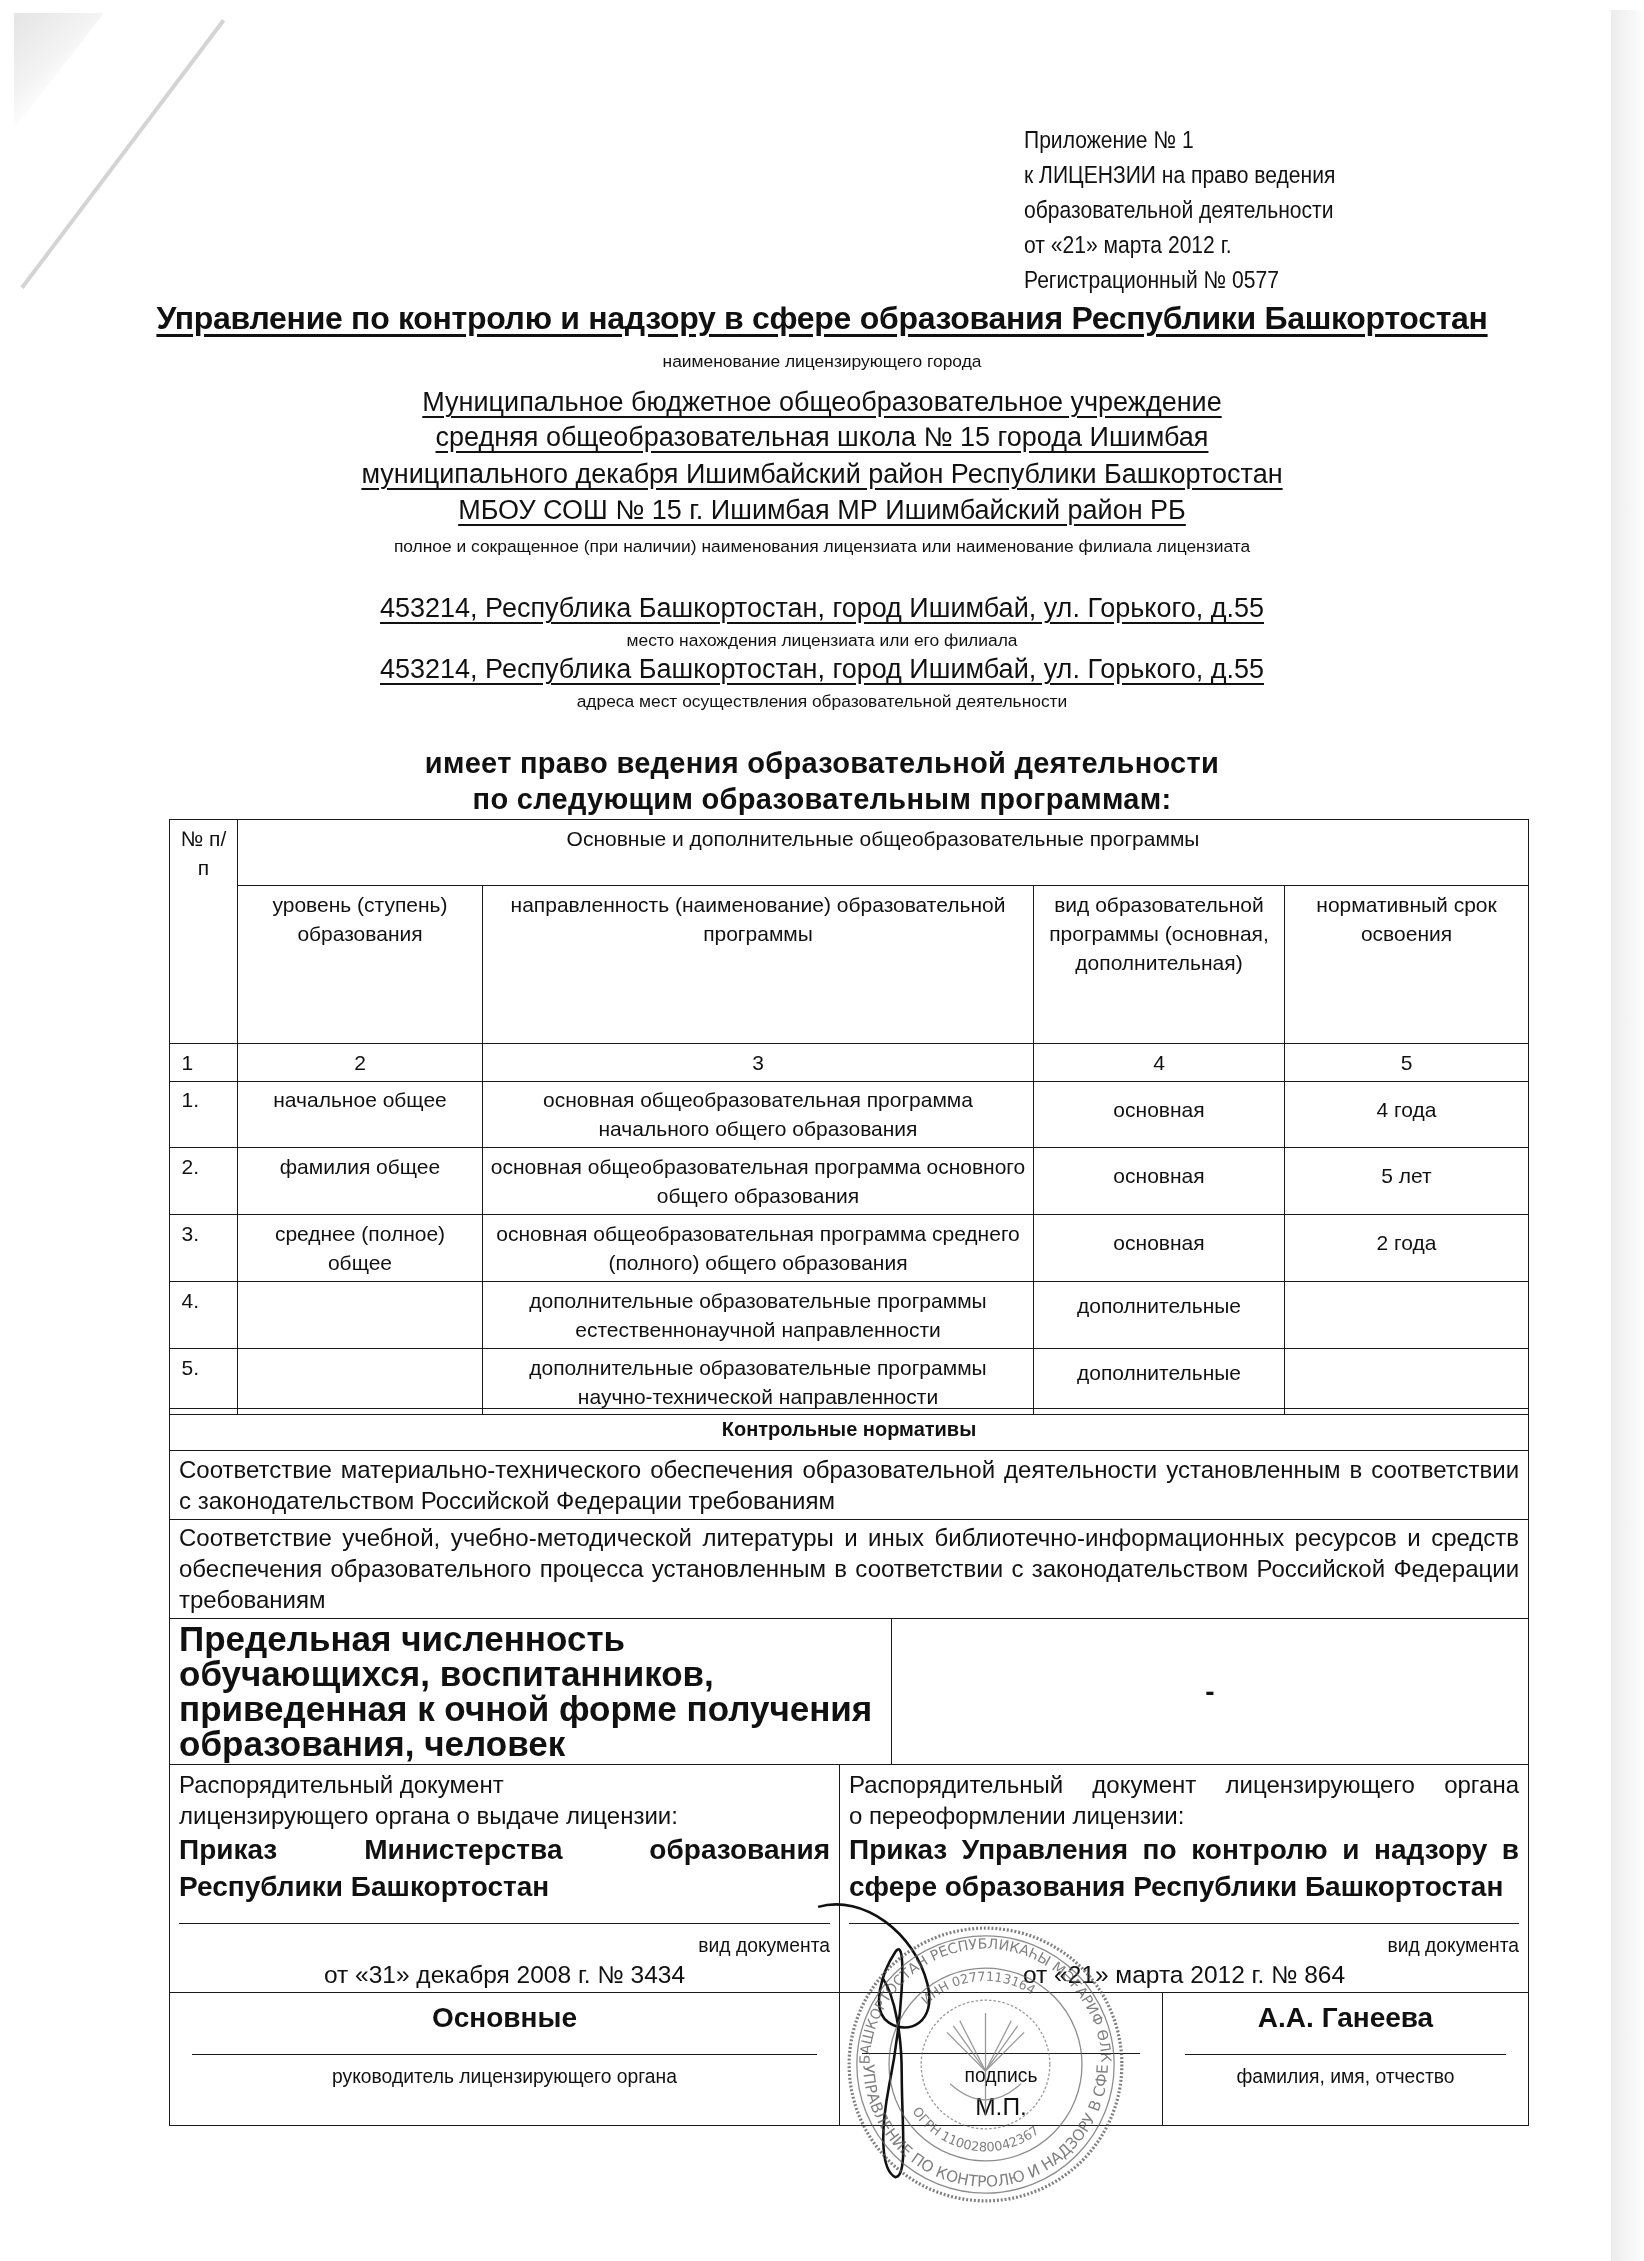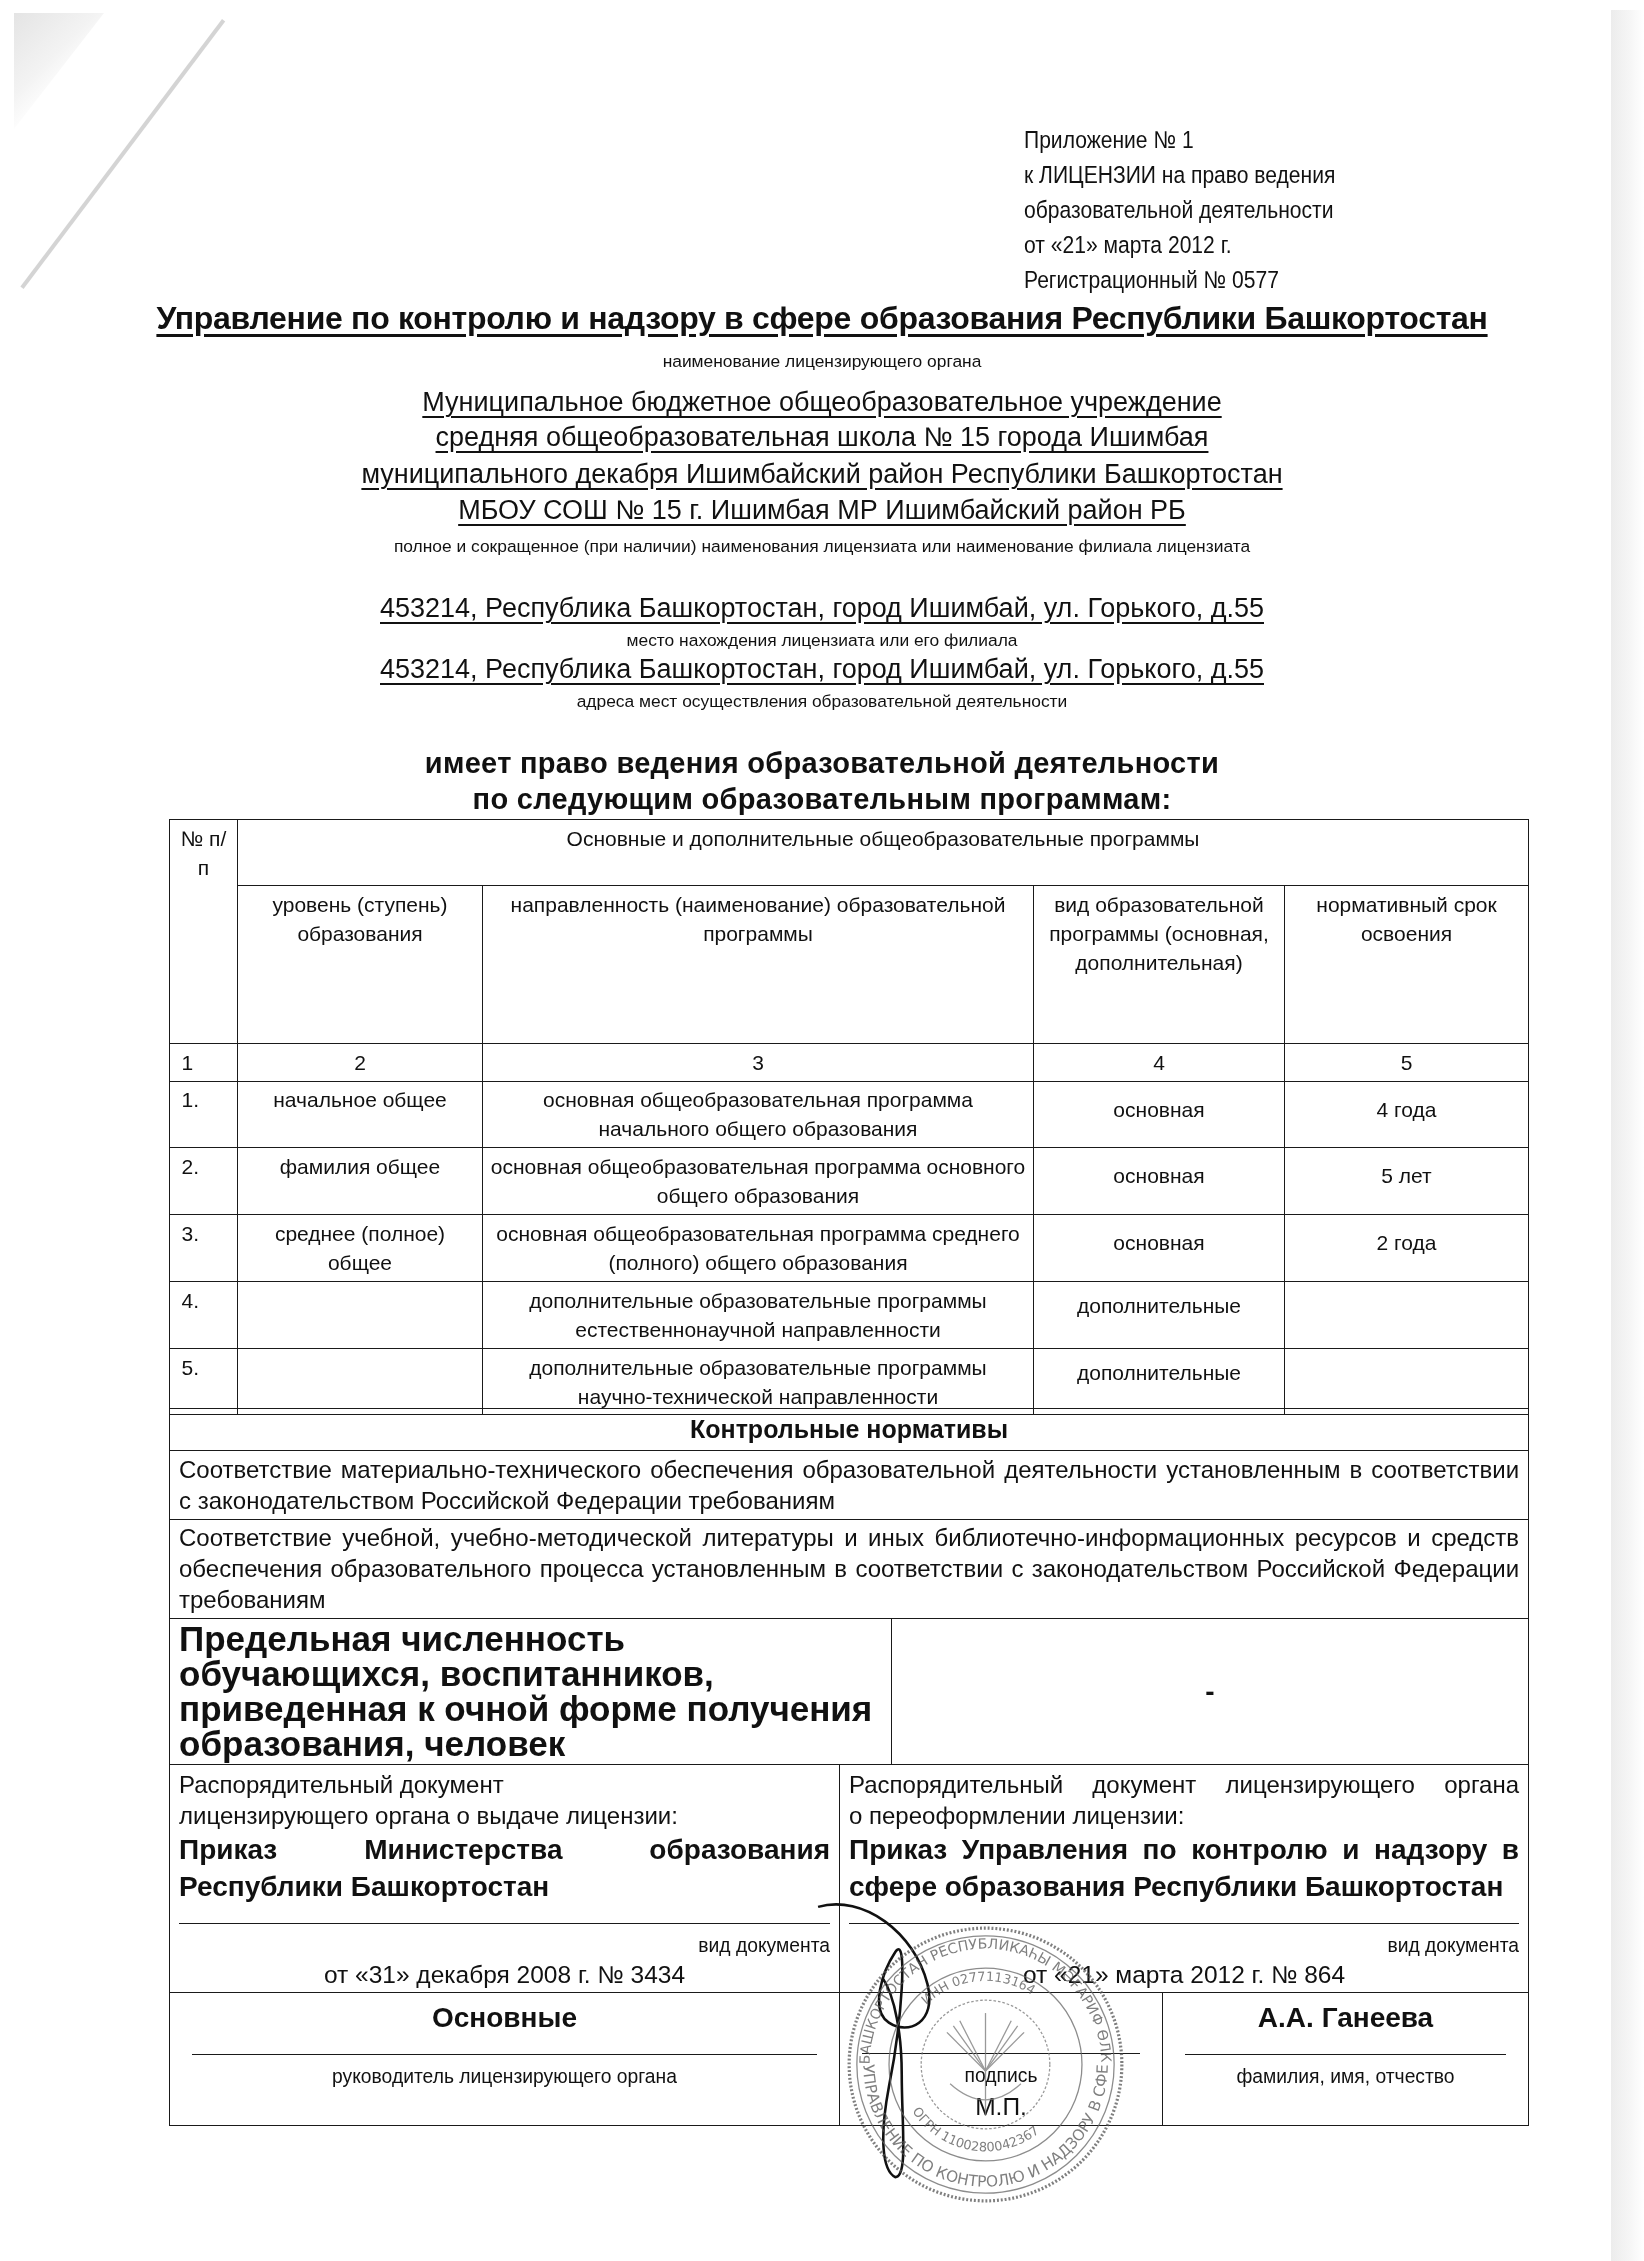--- a/index.html
+++ b/index.html
@@ -42,21 +42,21 @@
   
   table { border-collapse: collapse; position: absolute; padding-left: 48px; }
   .programs { left: 169px; top: 819px; width: 1358px; table-layout: fixed; font-size: 21px; }
   .programs td { border: 1.9px solid #1a1a1a; text-align: center; vertical-align: top; padding: 3.9px 6.4px; line-height: 29px; }
   .programs .num { text-align: left; padding-left: 11.6px; }
   .programs .numhead { vertical-align: top; }
 
   
   .norms { left: 169px; top: 1408px; width: 1358px; table-layout: fixed; font-size: 24px; }
   .norms td { border: 1.9px solid #1a1a1a; padding: 2.6px 9px; line-height: 31px; vertical-align: top; }
-  .norms .norm-head { text-align: center; font-weight: bold; font-size: 25px; padding: 5.2px; }
+  .norms .norm-head { text-align: center; font-weight: bold; font-size: 20px; padding: 5.2px; }
   .norms .justify { text-align: justify; text-align-last: left; }
   .norms .bold { font-weight: bold; font-size: 35px; line-height: 35px; }
   .norms .dash { text-align: center; vertical-align: middle; font-weight: bold; font-size: 28px; }
   .doc-col { font-size: 24px; }
   .doc-col .big { font-weight: bold; font-size: 28px; line-height: 37px; }
   .sep-line { border-top: 1.9px solid #1a1a1a; margin: 18px 0 9px 0; }
   .small-center { text-align: right; font-size: 19.3px; line-height: 26px; }
   .date-line { text-align: center; font-size: 24.5px; line-height: 31px; }
   .sign-name { text-align: center; font-weight: bold; font-size: 28px; padding-top: 6.4px; }
   .sign-line { border-top: 1.9px solid #1a1a1a; margin: 20.6px 13px 6.4px 13px; }
@@ -79,21 +79,21 @@
 
 <div class="appendix">
   <div class="condensed" style="display:block">Приложение № 1</div>
   <div class="condensed" style="display:block">к ЛИЦЕНЗИИ на право ведения</div>
   <div class="condensed" style="display:block">образовательной деятельности</div>
   <div class="condensed" style="display:block">от «21»  марта  2012 г.</div>
   <div class="condensed" style="display:block">Регистрационный № 0577</div>
 </div>
 
 <div class="center-line title">Управление по контролю и надзору в сфере образования Республики Башкортостан</div>
-<div class="center-line caption" style="top:351px">наименование лицензирующего органа</div>
+<div class="center-line caption" style="top:351px">наименование лицензирующего города</div>
 
 <div class="center-line uline" style="top:387px">Муниципальное бюджетное общеобразовательное учреждение</div>
 <div class="center-line uline" style="top:422px">средняя общеобразовательная школа № 15 города Ишимбая</div>
 <div class="center-line uline" style="top:459px">муниципального декабря Ишимбайский район Республики Башкортостан</div>
 <div class="center-line uline" style="top:495px">МБОУ СОШ № 15 г. Ишимбая МР Ишимбайский район РБ</div>
 <div class="center-line caption" style="top:536px">полное и сокращенное (при наличии) наименования  лицензиата  или наименование филиала лицензиата</div>
 
 <div class="center-line uline" style="top:593px">453214, Республика Башкортостан, город Ишимбай, ул. Горького, д.55</div>
 <div class="center-line caption" style="top:630px">место нахождения лицензиата или его филиала</div>
 <div class="center-line uline" style="top:654px">453214, Республика Башкортостан, город Ишимбай, ул. Горького, д.55</div>

